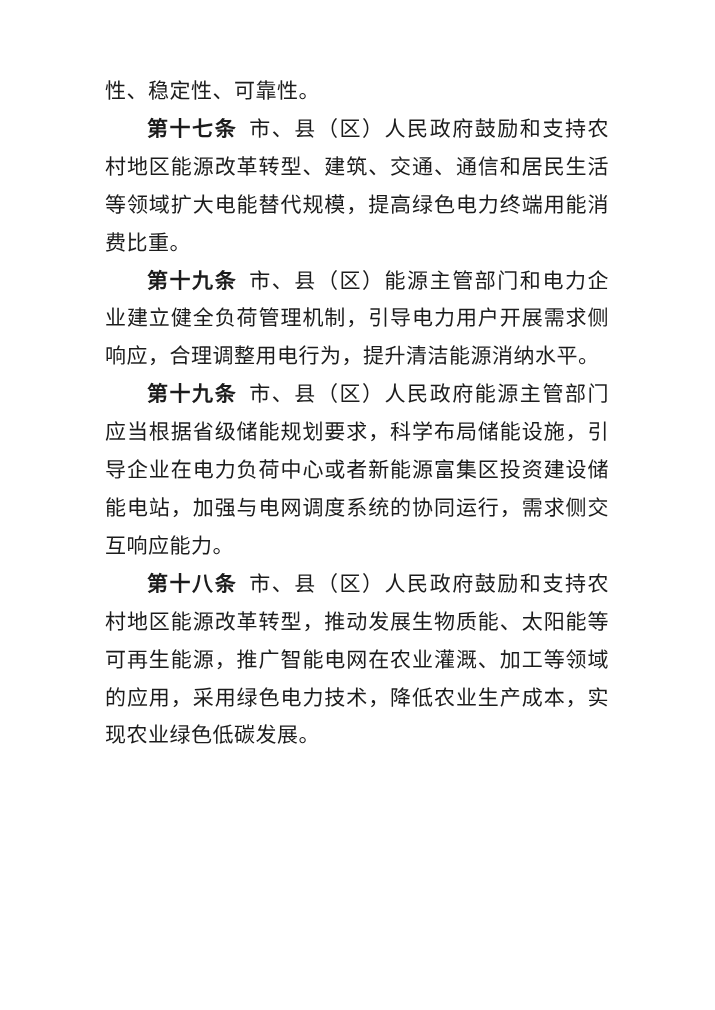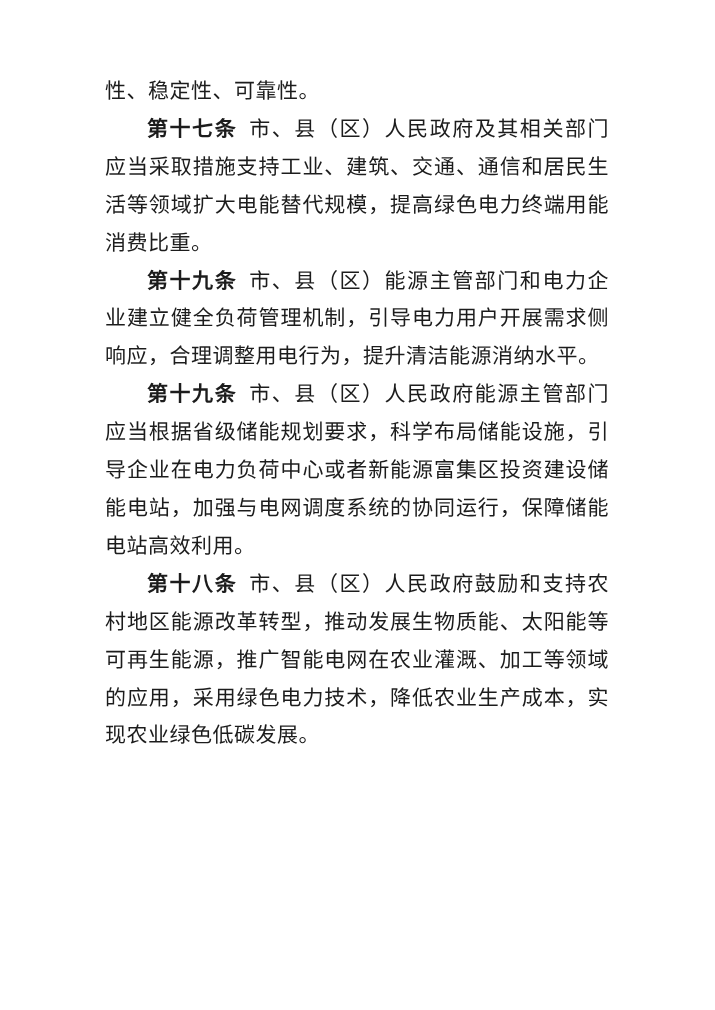--- a/index.html
+++ b/index.html
@@ -39,29 +39,29 @@
 <body>
 
 <div class="page">
 
   <p class="para no-indent">
     <span>性、稳定性、可靠性。</span>
   </p>
 
 
   <p class="para">
-    <span class="article-label">第十七条</span><span>市、县（区）人民政府及其相关部门应当采取措施支持工业、建筑、交通、通信和居民生活等领域扩大电能替代规模，提高绿色电力终端用能消费比重。</span>
+    <span class="article-label">第十七条</span><span>市、县（区）人民政府鼓励和支持农村地区能源改革转型、建筑、交通、通信和居民生活等领域扩大电能替代规模，提高绿色电力终端用能消费比重。</span>
   </p>
 
   <p class="para">
     <span class="article-label">第十九条</span><span>市、县（区）能源主管部门和电力企业建立健全负荷管理机制，引导电力用户开展需求侧响应，合理调整用电行为，提升清洁能源消纳水平。</span>
   </p>
 
   <p class="para">
-    <span class="article-label">第十九条</span><span>市、县（区）人民政府能源主管部门应当根据省级储能规划要求，科学布局储能设施，引导企业在电力负荷中心或者新能源富集区投资建设储能电站，加强与电网调度系统的协同运行，保障储能电站高效利用。</span>
+    <span class="article-label">第十九条</span><span>市、县（区）人民政府能源主管部门应当根据省级储能规划要求，科学布局储能设施，引导企业在电力负荷中心或者新能源富集区投资建设储能电站，加强与电网调度系统的协同运行，需求侧交互响应能力。</span>
   </p>
 
 
   <p class="para">
     <span class="article-label">第十八条</span><span>市、县（区）人民政府鼓励和支持农村地区能源改革转型，推动发展生物质能、太阳能等可再生能源，推广智能电网在农业灌溉、加工等领域的应用，采用绿色电力技术，降低农业生产成本，实现农业绿色低碳发展。</span>
   </p>
 
 </div>
 
 </body></html>

